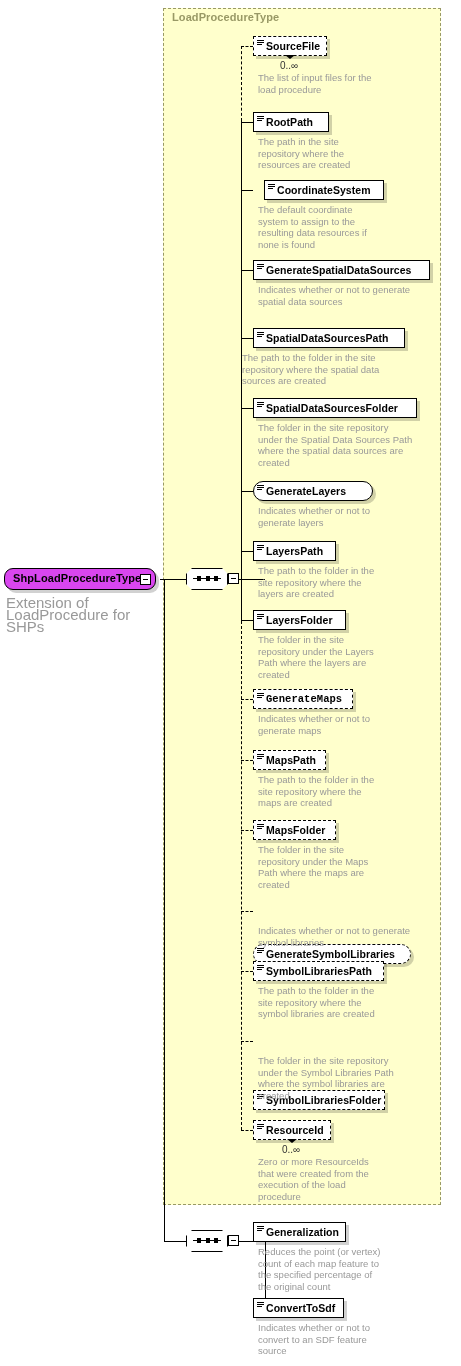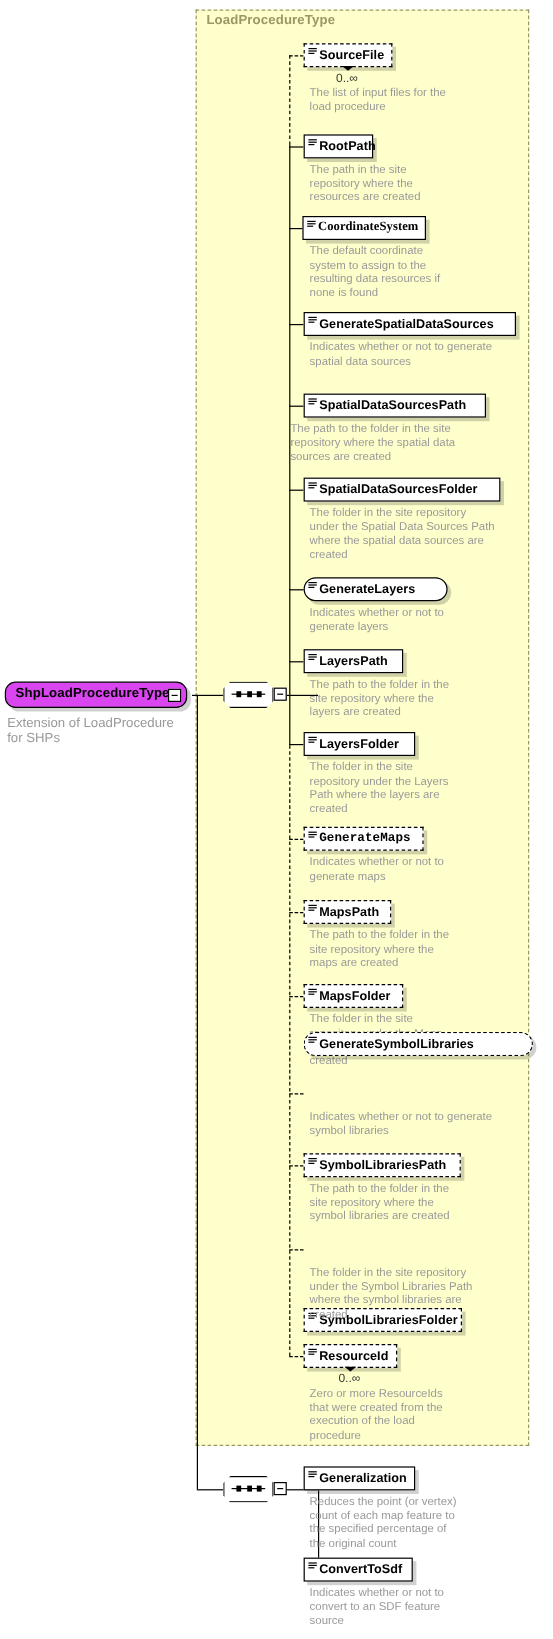--- a/index.html
+++ b/index.html
@@ -69,21 +69,21 @@
     content: "";
     position: absolute;
     left: 2px;
     top: 4px;
     width: 5px;
     height: 1px;
     background: #000000;
   }
   .root-annot {
     position: absolute;
-    font-size: 11px;
+    font-size: 15px;
     color: #999999;
     line-height: 12px;
     white-space: pre-line;
   }
 
   
   .seq {
     position: absolute;
     width: 42px;
     height: 22px;
@@ -263,34 +263,34 @@
       <i></i>
       <i></i>
     </span>
   <span class="elabel">SourceFile</span>
 </div>
 <div class="card" style="left:280px; top:60px;">0..∞</div>
 <div class="annot" style="left:258px; top:72px; width:175px;">The list of input files for the
 load procedure</div>
 
 <div class="hline" style="left:241px; top:122px; width:12px;"></div>
-<div class="el" style="left:253px; top:112px; width:58px;">
+<div class="el" style="left:253px; top:112px; width:76px;">
   <span class="lines-icon">
       <i></i>
       <i></i>
       <i></i>
     </span>
   <span class="elabel">RootPath</span>
 </div>
 <div class="annot" style="left:258px; top:136px; width:175px;">The path in the site
 repository where the
 resources are created</div>
 
 <div class="hline" style="left:241px; top:190px; width:12px;"></div>
-<div class="el" style="left:252px; top:180px; width:103px;font-family:Liberation Serif, serif;">
+<div class="el" style="left:264px; top:180px; width:120px;">
   <span class="lines-icon">
       <i></i>
       <i></i>
       <i></i>
     </span>
   <span class="elabel">CoordinateSystem</span>
 </div>
 <div class="annot" style="left:258px; top:204px; width:175px;">The default coordinate
 system to assign to the
 resulting data resources if
@@ -407,21 +407,21 @@
       <i></i>
     </span>
   <span class="elabel">MapsFolder</span>
 </div>
 <div class="annot" style="left:258px; top:844px; width:175px;">The folder in the site
 repository under the Maps
 Path where the maps are
 created</div>
 
 <div class="hline dashed" style="left:241px; top:911px; width:12px;"></div>
-<div class="el optional" style="left:253px; top:860px; width:191px;border-radius:10px;">
+<div class="el optional" style="left:253px; top:944px; width:158px;border-radius:10px;">
   <span class="lines-icon">
       <i></i>
       <i></i>
       <i></i>
     </span>
   <span class="elabel">GenerateSymbolLibraries</span>
 </div>
 <div class="annot" style="left:258px; top:925px; width:182px;">Indicates whether or not to generate
 symbol libraries</div>
 

